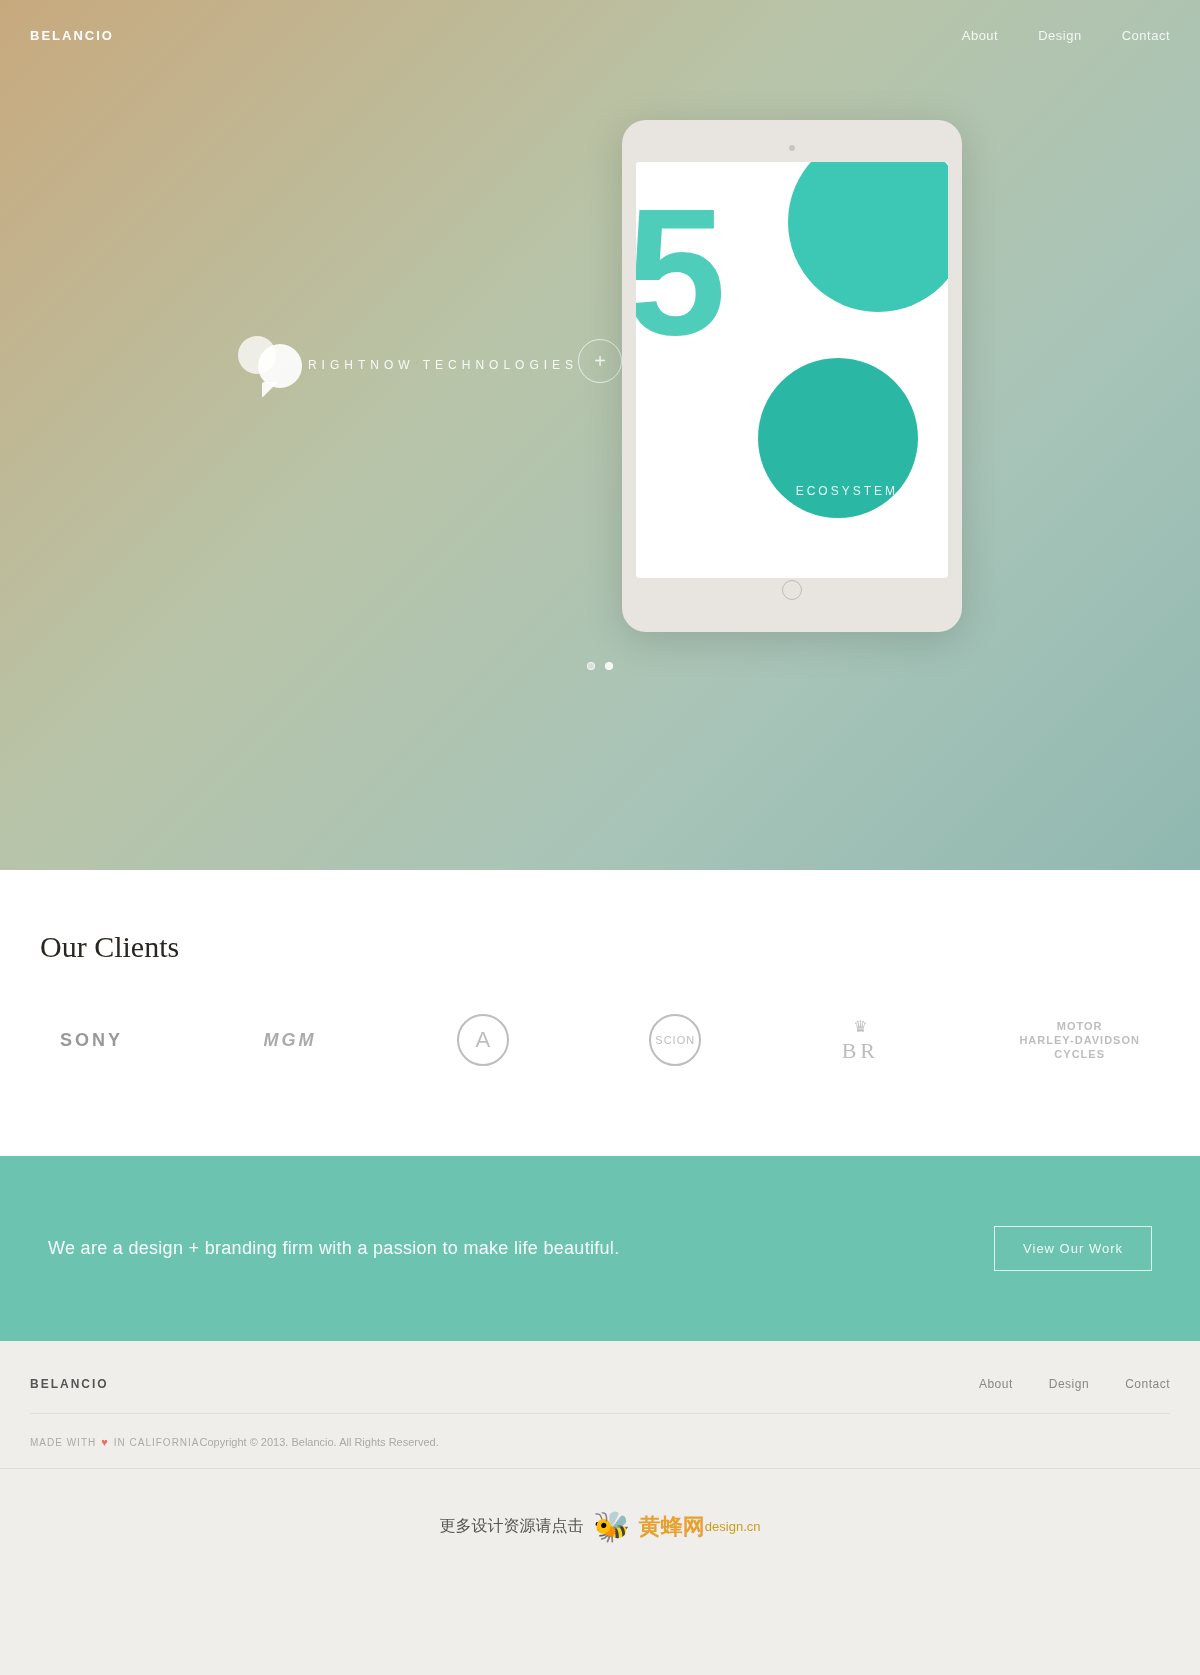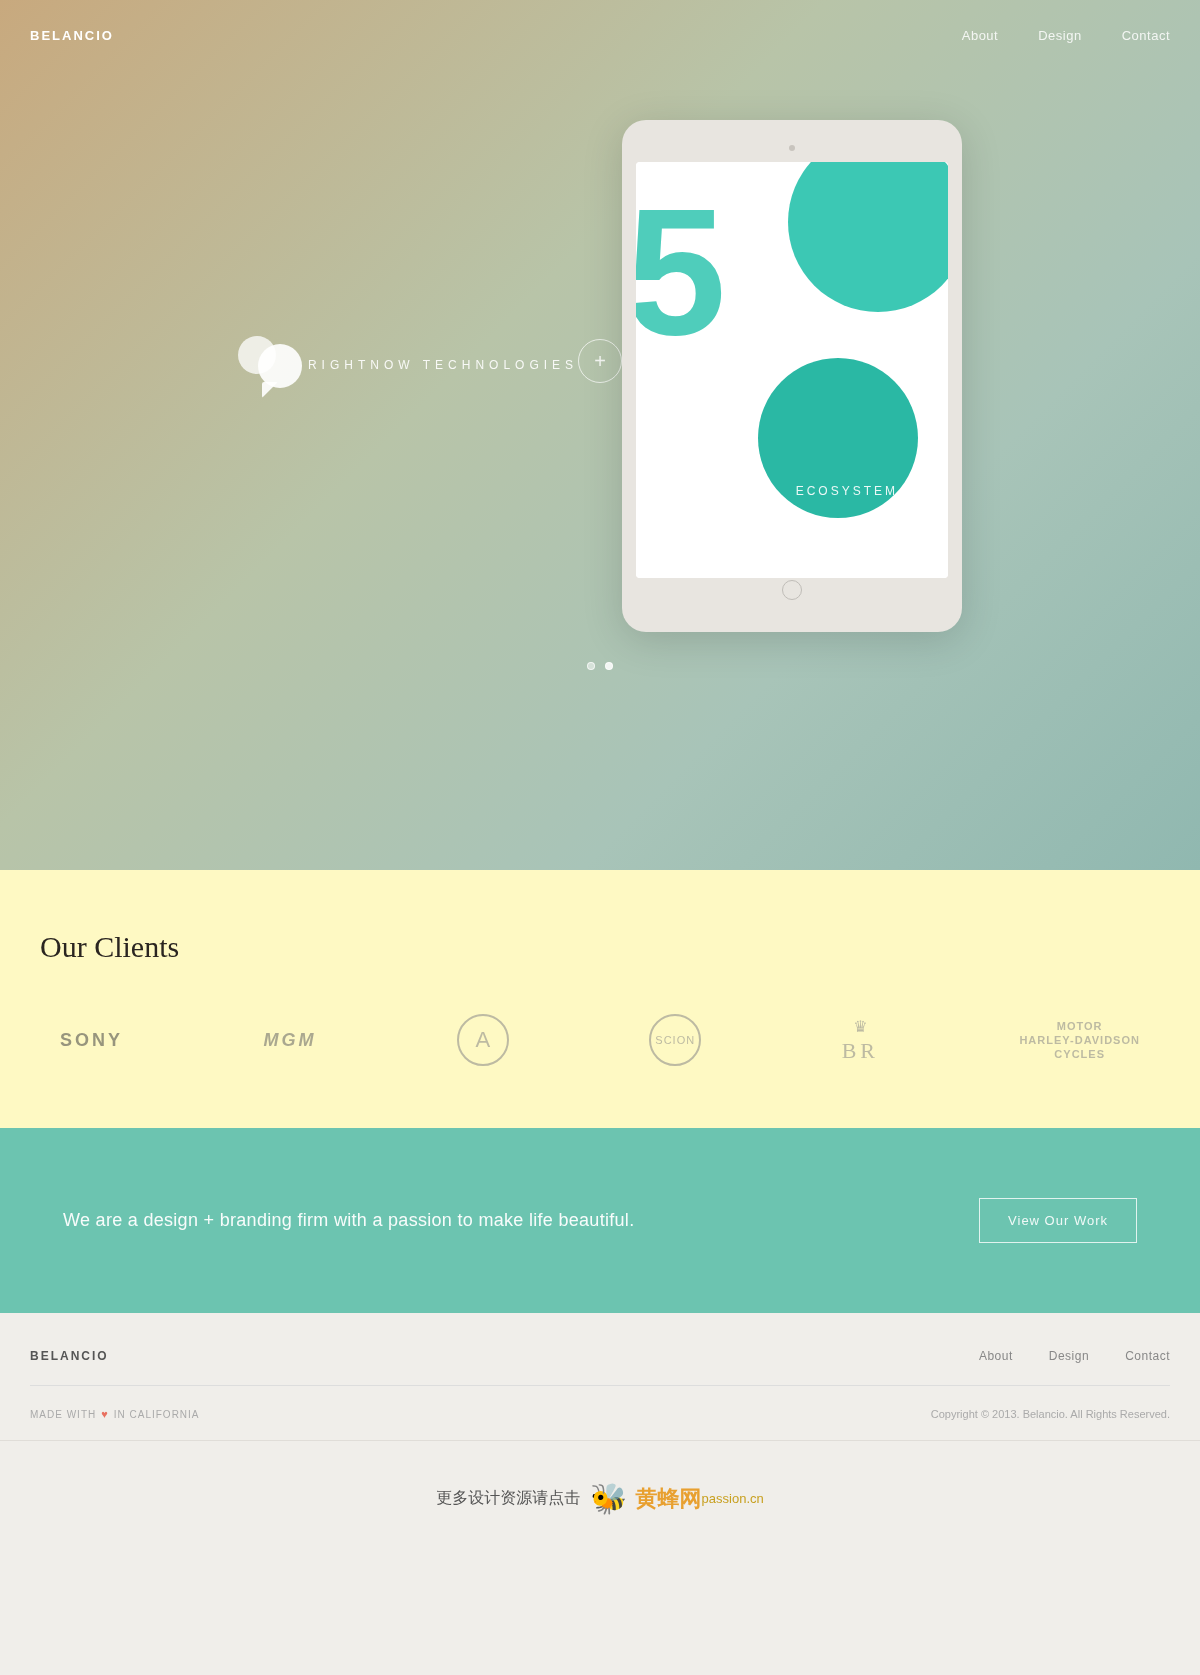--- a/index.html
+++ b/index.html
@@ -198,22 +198,22 @@
       border-radius: 50%;
       background: rgba(255,255,255,0.5);
       border: 1px solid rgba(255,255,255,0.7);
     }
     .hero-dot.active {
       background: rgba(255,255,255,0.85);
     }
 
     
     .clients-section {
-      background: #fef9c3;
-      padding: 60px 40px 62px;
+      background: #ffffff;
+      padding: 60px 40px 90px;
     }
     .clients-title {
       font-size: 30px;
       font-weight: 300;
       color: #2a2520;
       margin-bottom: 50px;
       font-family: Georgia, serif;
     }
     .clients-logos {
       display: flex;
@@ -284,21 +284,21 @@
       letter-spacing: 1px;
       color: #888;
       text-align: center;
       line-height: 1.3;
       font-weight: 600;
     }
 
     
     .cta-section {
       background: #6cc4b0;
-      padding: 70px 63px;
+      padding: 70px 48px;
       display: flex;
       align-items: center;
       justify-content: space-between;
     }
     .cta-text {
       font-size: 18px;
       color: rgba(255,255,255,0.95);
       font-weight: 300;
       letter-spacing: 0.3px;
     }
@@ -338,21 +338,20 @@
       gap: 36px;
     }
     .footer-nav a {
       font-size: 12px;
       color: #888;
       text-decoration: none;
       letter-spacing: 0.5px;
     }
     .footer-bottom {
       display: flex;
-      justify-content: space-between;
       align-items: center;
       padding-top: 4px;
     }
     .footer-made {
       font-size: 10px;
       color: #aaa;
       letter-spacing: 1px;
       text-transform: uppercase;
       display: flex;
       align-items: center;
@@ -516,16 +515,16 @@
     <div class="footer-copyright">Copyright © 2013. Belancio. All Rights Reserved.</div>
   </div>
 </footer>
 
 <div class="watermark-section">
   <span class="watermark-text">更多设计资源请点击</span>
   <div class="watermark-logo">
     <span class="bee-icon">🐝</span>
     <div class="watermark-site">
       <span class="watermark-site-cn">黄蜂网</span>
-      <span class="watermark-site-en">passion.cn</span>
+      <span class="watermark-site-en">design.cn</span>
     </div>
   </div>
 </div>
 
 </body></html>

